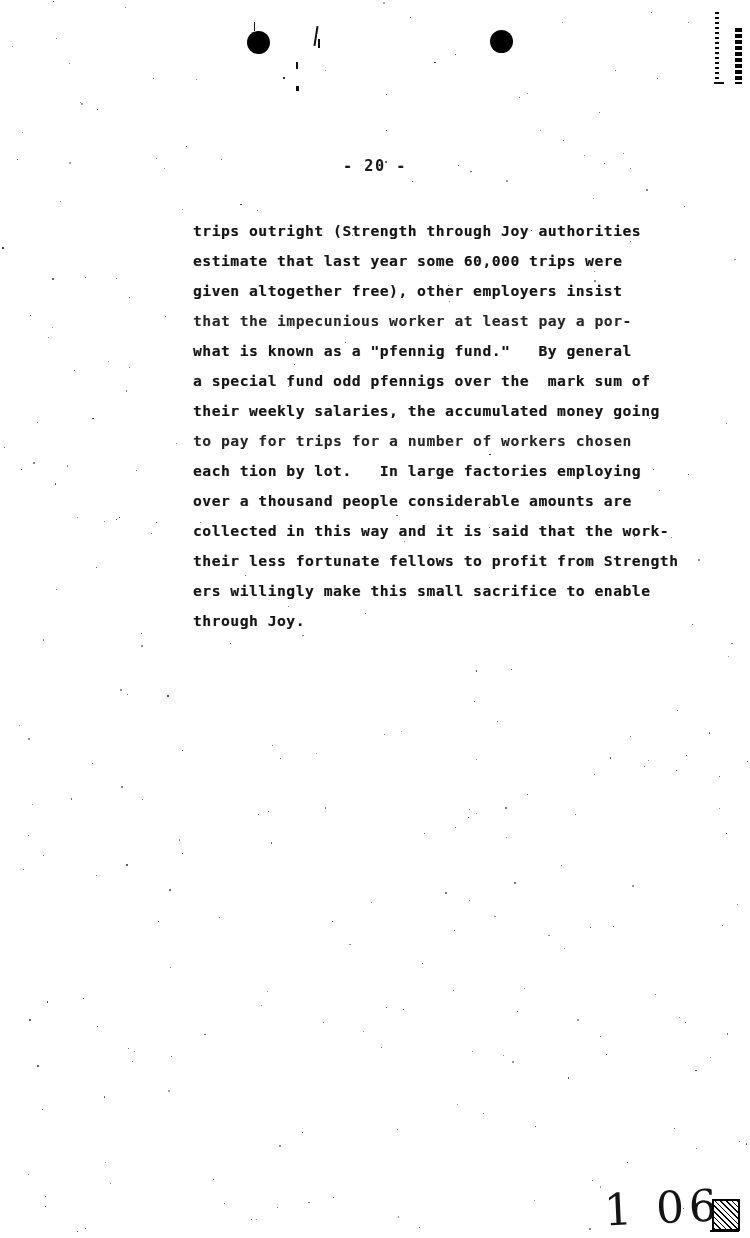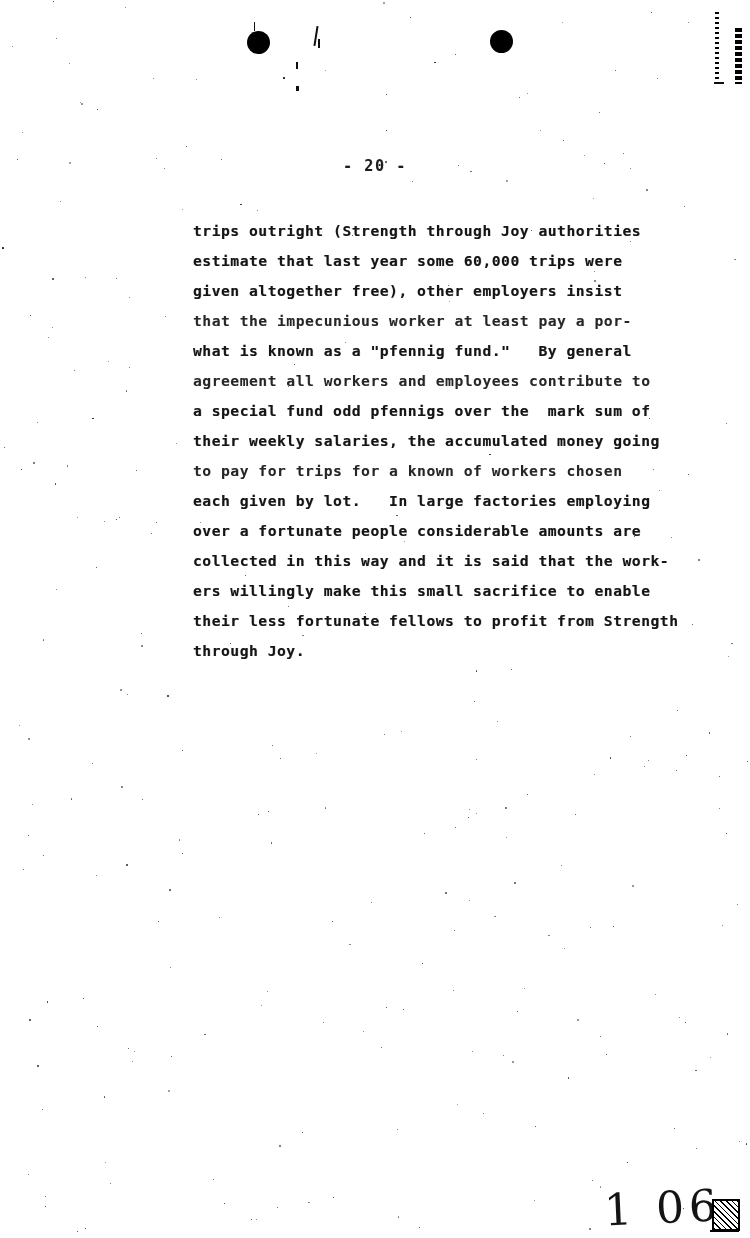--- a/index.html
+++ b/index.html
@@ -160,29 +160,28 @@
   <div class="content">
 
     <div class="page-number">- 20 -</div>
 
     <div class="body-block">
       <div class="line">trips outright (Strength through Joy authorities</div>
       <div class="line">estimate that last year some 60,000 trips were</div>
       <div class="line">given altogether free), other employers insist</div>
       <div class="line light">that the impecunious worker at least pay a por-</div>
       <div class="line">what is known as a "pfennig fund."   By general</div>
-      <div class="line light">agreement all workers and employees contribute to</div>
       <div class="line">a special fund odd pfennigs over the  mark sum of</div>
       <div class="line">their weekly salaries, the accumulated money going</div>
-      <div class="line light">to pay for trips for a known of workers chosen</div>
-      <div class="line">each given by lot.   In large factories employing</div>
-      <div class="line">over a fortunate people considerable amounts are</div>
+      <div class="line light">to pay for trips for a number of workers chosen</div>
+      <div class="line">each tion by lot.   In large factories employing</div>
+      <div class="line">over a thousand people considerable amounts are</div>
       <div class="line">collected in this way and it is said that the work-</div>
+      <div class="line">their less fortunate fellows to profit from Strength</div>
       <div class="line">ers willingly make this small sacrifice to enable</div>
-      <div class="line">their less fortunate fellows to profit from Strength</div>
       <div class="line">through Joy.</div>
     </div>
 
   </div>
 
   <div class="handwritten">1 06</div>
 
   <div class="corner-box" style="left:712px; top:1199px; width:24px; height:28px;"></div>
   <div class="corner-box-rule" style="left:710px; top:1230px; width:29px; height:2px;"></div>
 

